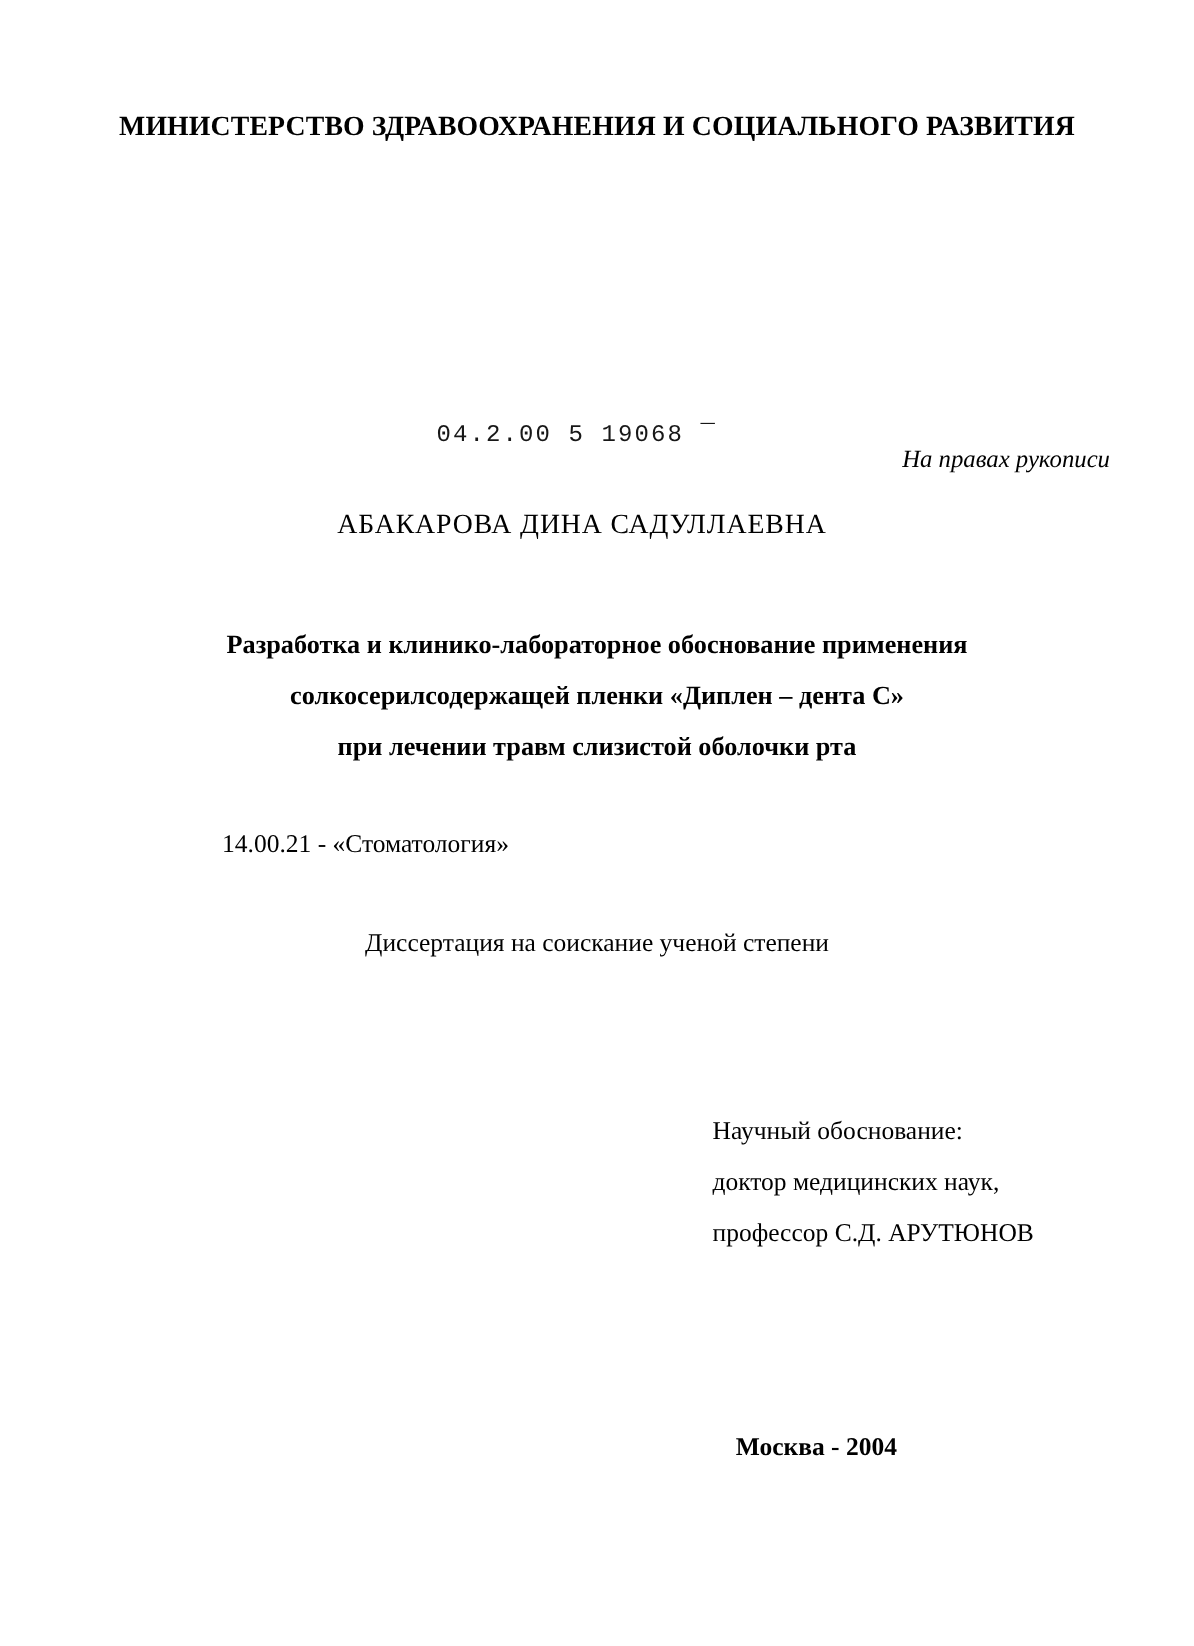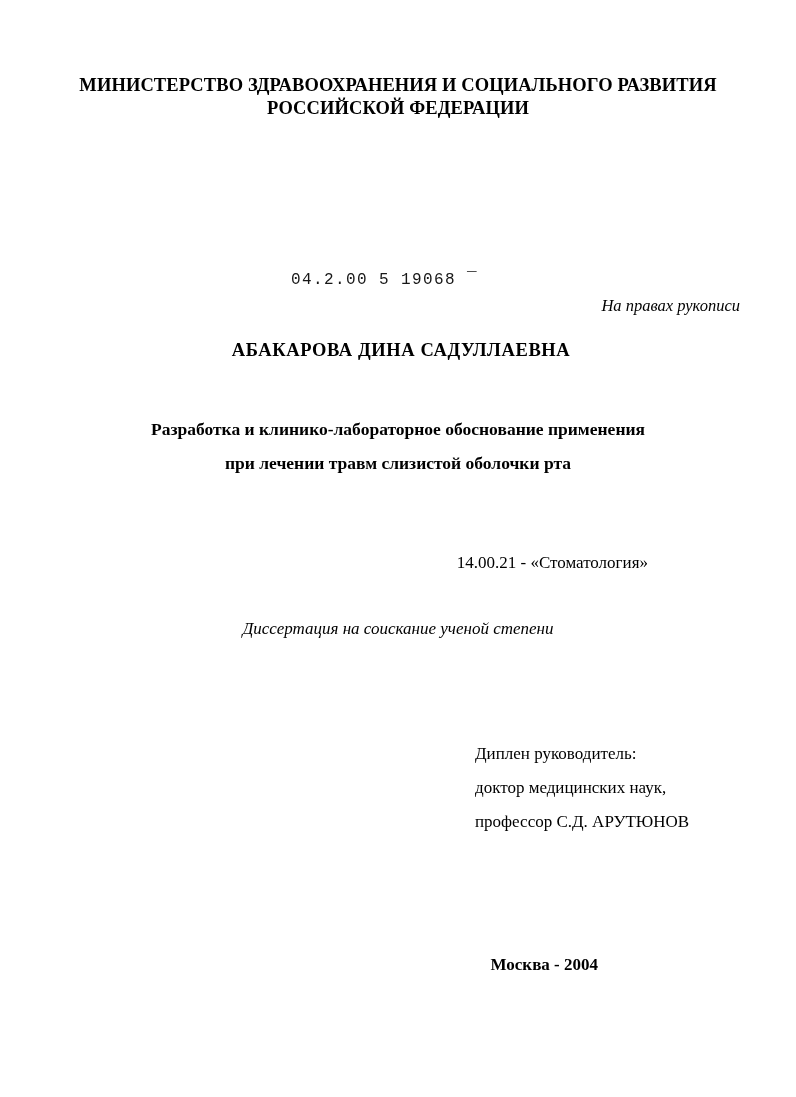--- a/index.html
+++ b/index.html
@@ -50,68 +50,67 @@
     width: 440px;
     text-align: right;
     font-style: italic;
     font-size: 16.5px;
     margin-top: 48px;
   }
 
   
   .stamp {
     left: 291px;
-    top: 271px;
+    top: 281px;
     font-family: "Liberation Mono", "DejaVu Sans Mono", monospace;
     font-size: 16px;
     letter-spacing: 1.4px;
     color: #171717;
     white-space: pre;
   }
 
   
   .author {
-    left: 101px;
+    left: 88px;
     top: 340px;
     width: 600px;
     text-align: center;
-    font-weight: bold;
+    font-weight: normal;
     font-size: 18.5px;
     letter-spacing: 0.6px;
   }
 
   
   .title {
     left: 98px;
     top: 412px;
     width: 600px;
     text-align: center;
     font-weight: bold;
     font-size: 17.5px;
     line-height: 34px;
   }
 
   
   .specialty {
     left: 148px;
     top: 553px;
     width: 500px;
-    text-align: right;
+    text-align: left;
     font-size: 17px;
   }
 
   
   .degree {
     left: 148px;
     top: 611px;
     width: 500px;
     text-align: center;
     font-size: 17px;
     line-height: 35px;
-    font-style: italic;
   }
 
   
   .supervisor {
     left: 475px;
     top: 737px;
     width: 290px;
     text-align: left;
     font-size: 17px;
     line-height: 34px;
@@ -133,42 +132,42 @@
   .line { display: block; }
 </style>
 </head>
 <body>
 
 <div class="page">
 
   <div class="block header">
     <div class="ministry">
       <span class="line">МИНИСТЕРСТВО ЗДРАВООХРАНЕНИЯ И СОЦИАЛЬНОГО РАЗВИТИЯ</span>
-      <span class="line">РОССИЙСКОЙ ФЕДЕРАЦИИ</span>
     </div>
   </div>
 
   <div class="block manuscript-note">На правах рукописи</div>
 
   <div class="block stamp">04.2.00 5 19068 ‾</div>
 
   <div class="block author">АБАКАРОВА ДИНА САДУЛЛАЕВНА</div>
 
   <div class="block title">
     <span class="line">Разработка и клинико-лабораторное обоснование применения</span>
+    <span class="line">солкосерилсодержащей пленки «Диплен – дента С»</span>
     <span class="line">при лечении травм слизистой оболочки рта</span>
   </div>
 
   <div class="block specialty">14.00.21 - «Стоматология»</div>
 
   <div class="block degree">
     <span class="line">Диссертация на соискание ученой степени</span>
   </div>
 
   <div class="block supervisor">
-    <span class="line">Диплен руководитель:</span>
+    <span class="line">Научный обоснование:</span>
     <span class="line">доктор медицинских наук,</span>
     <span class="line prof">профессор С.Д. АРУТЮНОВ</span>
   </div>
 
   <div class="block footer">Москва - 2004</div>
 
 </div>
 
 </body></html>

